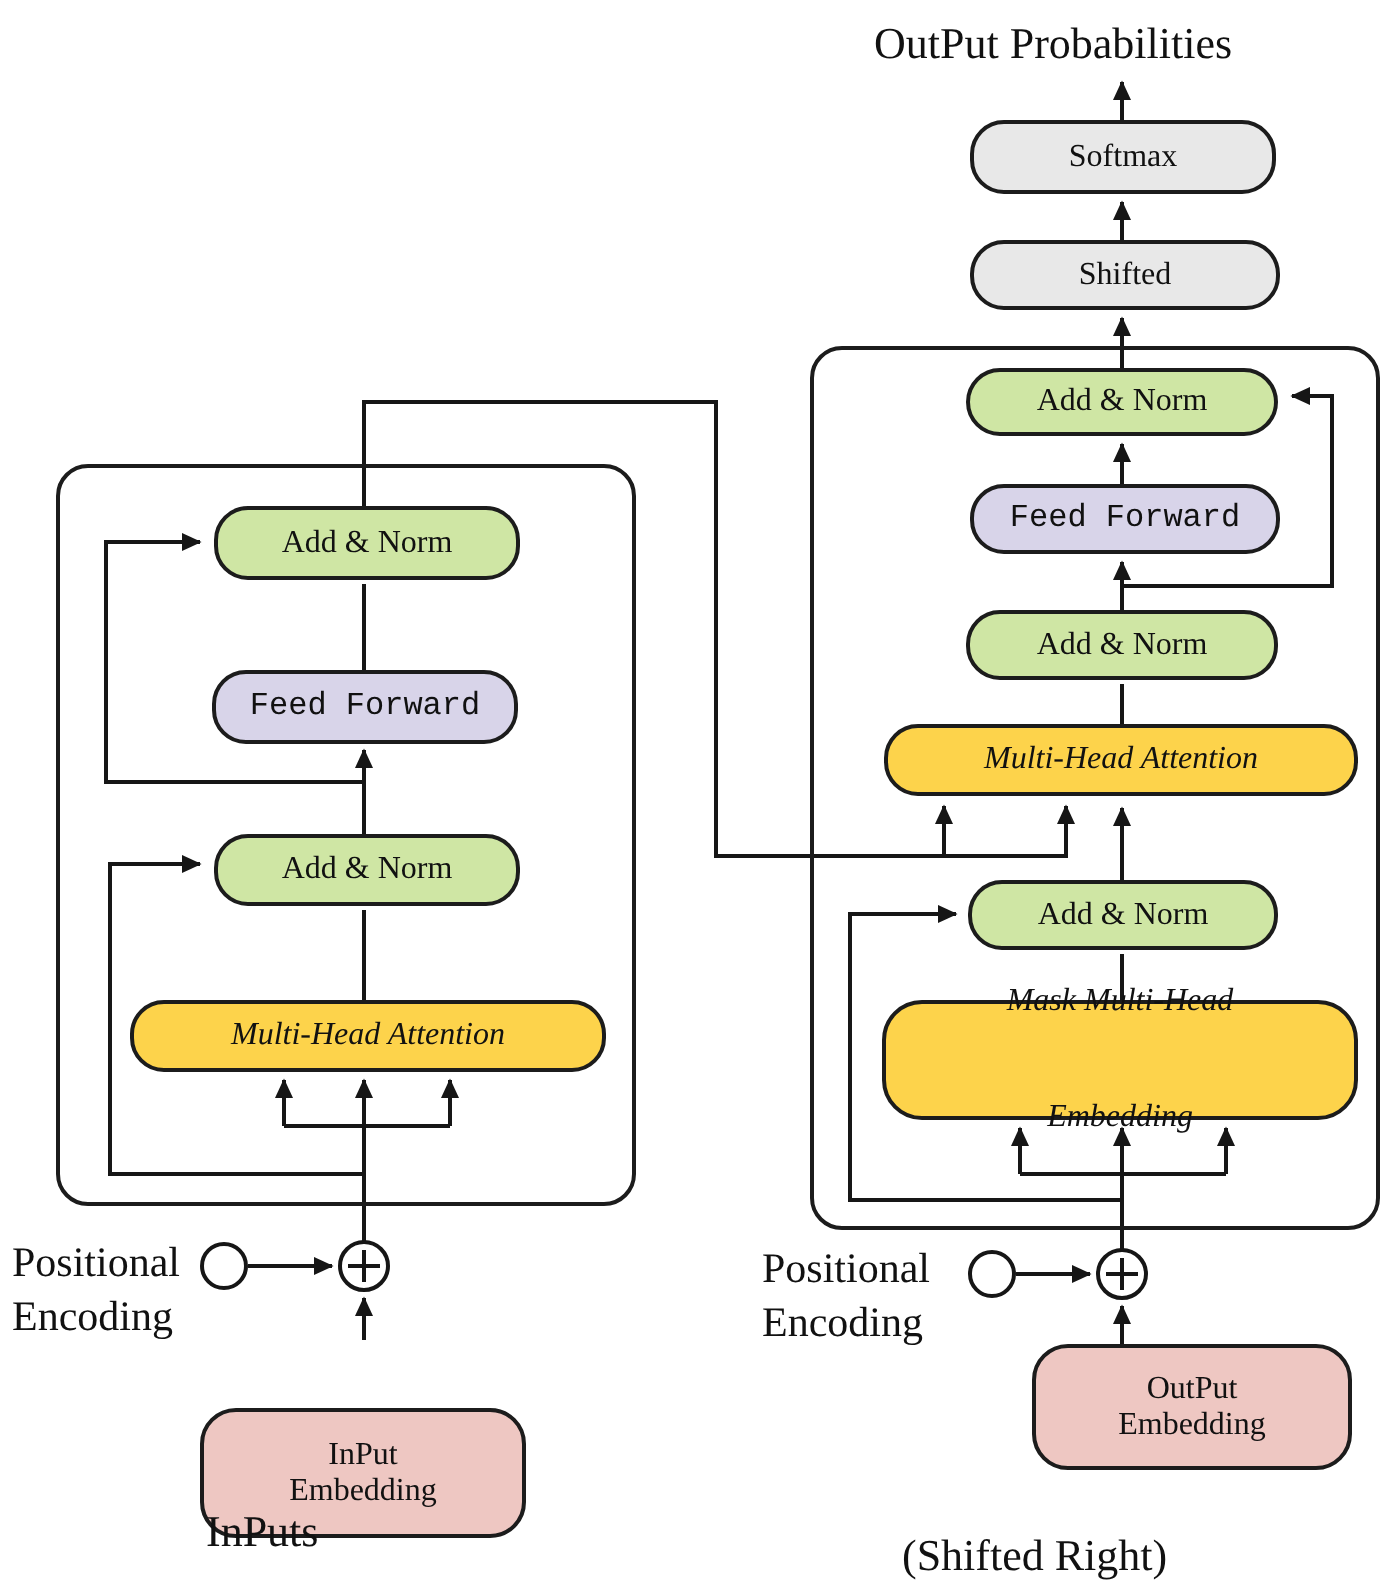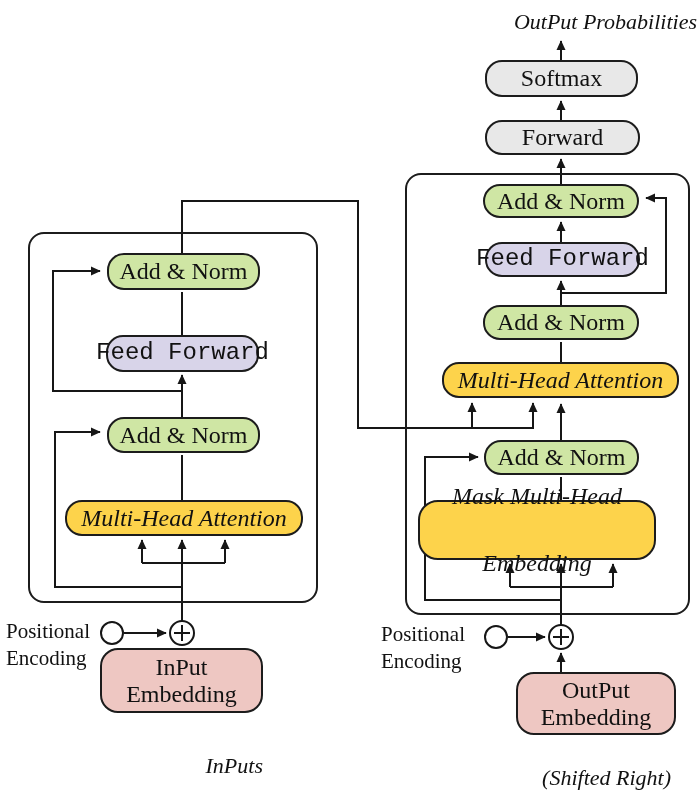--- a/index.html
+++ b/index.html
@@ -9,31 +9,31 @@
   }
   .wires{position:absolute;left:0;top:0;z-index:1;}
   .wire{fill:none;stroke:var(--wire,#161616);stroke-width:2;}
   .frame{
     position:absolute;z-index:2;border:2.5px solid var(--border,#1c1c1c);
     border-radius:16px;background:transparent;box-sizing:border-box;
   }
   .node{
     position:absolute;z-index:3;border:2px solid var(--border,#1c1c1c);
     display:flex;flex-direction:column;align-items:center;justify-content:center;
-    box-sizing:border-box;text-align:center;font-size:24px;line-height:1.12;
+    box-sizing:border-box;text-align:center;font-size:16px;line-height:1.12;
     border-radius:17px;background:#fff;white-space:nowrap;
   }
   .node.green{background:var(--add-norm-fill,#cfe6a4);}
   .node.purple{background:var(--feed-forward-fill,#d8d4e9);font-family:Liberation Mono, monospace;}
   .node.yellow{background:var(--attention-fill,#fdd34b);font-style:italic;}
   .node.gray{background:var(--io-fill,#e8e8e8);}
   .node.pink{background:var(--embedding-fill,#eec7c2);border-width:2.5px;border-radius:18px;}
   .node.tall{border-radius:20px;}
   .caption{position:absolute;z-index:3;font-size:22px;line-height:1.25;white-space:nowrap;}
-  .caption.center{text-align:right;font-style:italic;}
+  .caption.center{text-align:left;}
   .poslabel{font-size:21px;line-height:1.3;}
 </style>
 </head>
 <body>
 
 <div class="stage">
 
   <svg class="wires" width="700" height="797" viewBox="0 0 700 797">
     <defs>
       <marker id="ah" markerUnits="strokeWidth" markerWidth="5" markerHeight="4.6" refX="4.6" refY="2.3" orient="auto">
@@ -88,40 +88,40 @@
       <path class="wire" d="M 553 637 H 569"></path>
       <path class="wire" d="M 561 629 V 645"></path>
     </g>
   </svg>
 
   <div class="caption center" style="left:437px;top:8px;width:260px;">OutPut Probabilities</div>
   <div class="node gray" style="left:485px;top:60px;width:153px;height:37px;">
     <span>Softmax</span>
   </div>
   <div class="node gray" style="left:485px;top:120px;width:155px;height:35px;">
-    <span>Forward</span>
+    <span>Shifted</span>
   </div>
 
   <div class="frame" style="left:405px;top:173px;width:285px;height:442px;"></div>
   <div class="node green" style="left:483px;top:184px;width:156px;height:34px;">
     <span>Add &amp; Norm</span>
   </div>
   <div class="node purple" style="left:485px;top:242px;width:155px;height:35px;">
     <span>Feed Forward</span>
   </div>
   <div class="node green" style="left:483px;top:305px;width:156px;height:35px;">
     <span>Add &amp; Norm</span>
   </div>
   <div class="node yellow" style="left:442px;top:362px;width:237px;height:36px;">
     <span>Multi-Head Attention</span>
   </div>
   <div class="node green" style="left:484px;top:440px;width:155px;height:35px;">
     <span>Add &amp; Norm</span>
   </div>
-  <div class="node yellow tall" style="left:418px;top:500px;width:238px;height:60px;gap:40px;">
+  <div class="node yellow tall" style="left:441px;top:500px;width:238px;height:60px;gap:40px;">
     <span>Mask Multi-Head</span>
     <span>Embedding</span>
   </div>
 
   <div class="frame" style="left:28px;top:232px;width:290px;height:371px;"></div>
   <div class="node green" style="left:107px;top:253px;width:153px;height:37px;">
     <span>Add &amp; Norm</span>
   </div>
   <div class="node purple" style="left:106px;top:335px;width:153px;height:37px;">
     <span>Feed Forward</span>
@@ -130,21 +130,21 @@
     <span>Add &amp; Norm</span>
   </div>
   <div class="node yellow" style="left:65px;top:500px;width:238px;height:36px;">
     <span>Multi-Head Attention</span>
   </div>
 
   <div class="caption poslabel" style="left:6px;top:618px;">
     <div>Positional</div>
     <div>Encoding</div>
   </div>
-  <div class="node pink" style="left:100px;top:648px;width:163px;height:65px;">
+  <div class="node pink" style="left:100px;top:704px;width:163px;height:65px;">
     <span>InPut</span>
     <span>Embedding</span>
   </div>
   <div class="caption center" style="left:103px;top:752px;width:160px;">InPuts</div>
 
   <div class="caption poslabel" style="left:381px;top:621px;">
     <div>Positional</div>
     <div>Encoding</div>
   </div>
   <div class="node pink" style="left:481px;top:672px;width:160px;height:63px;margin-left:35px;">

